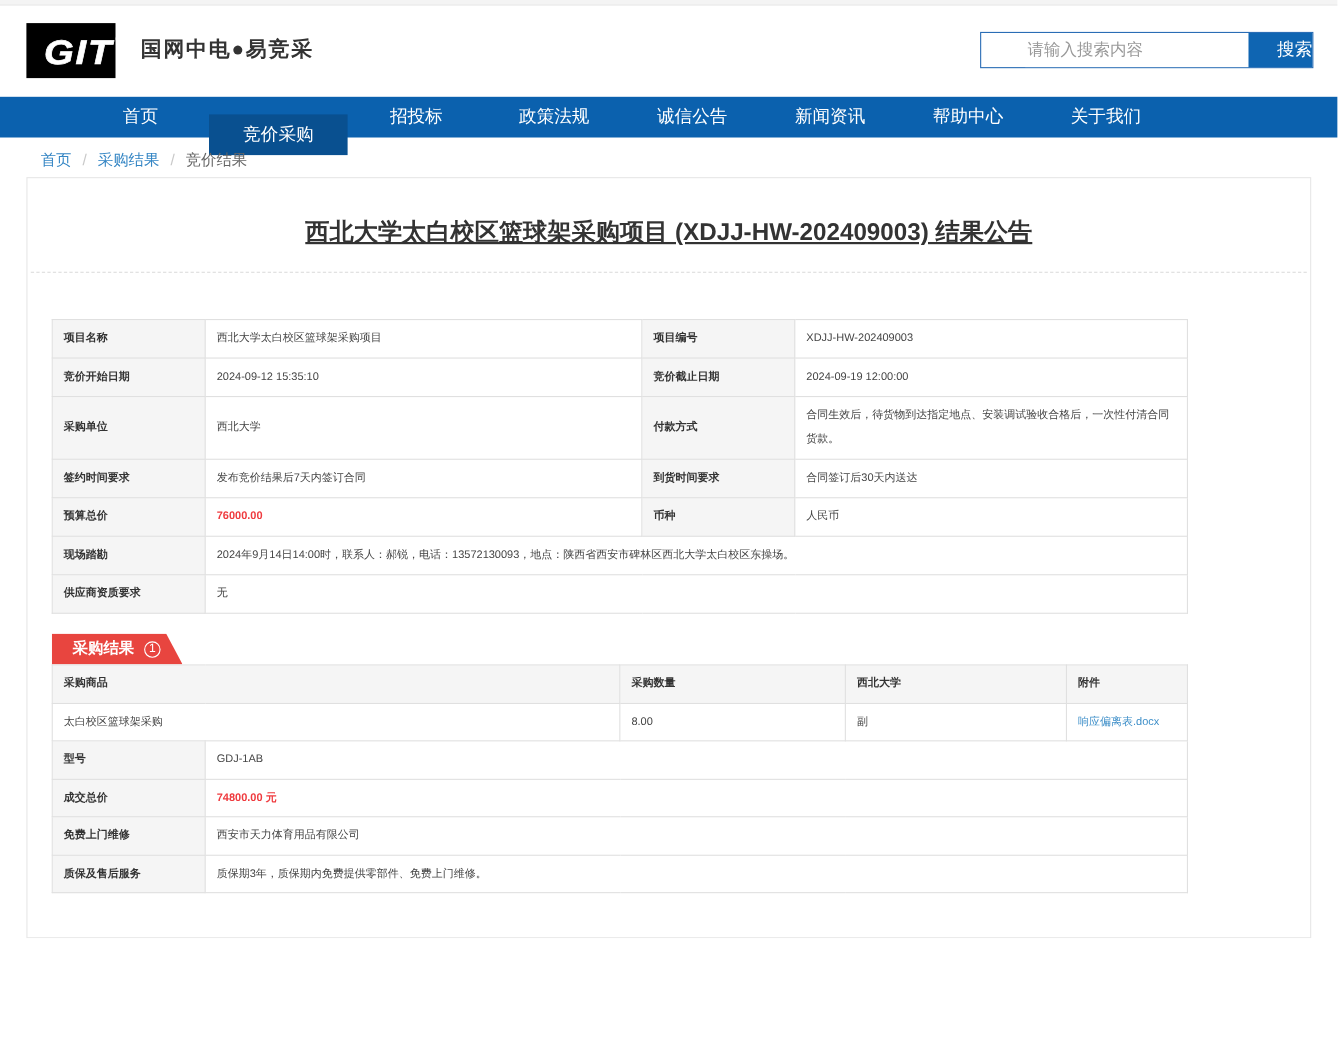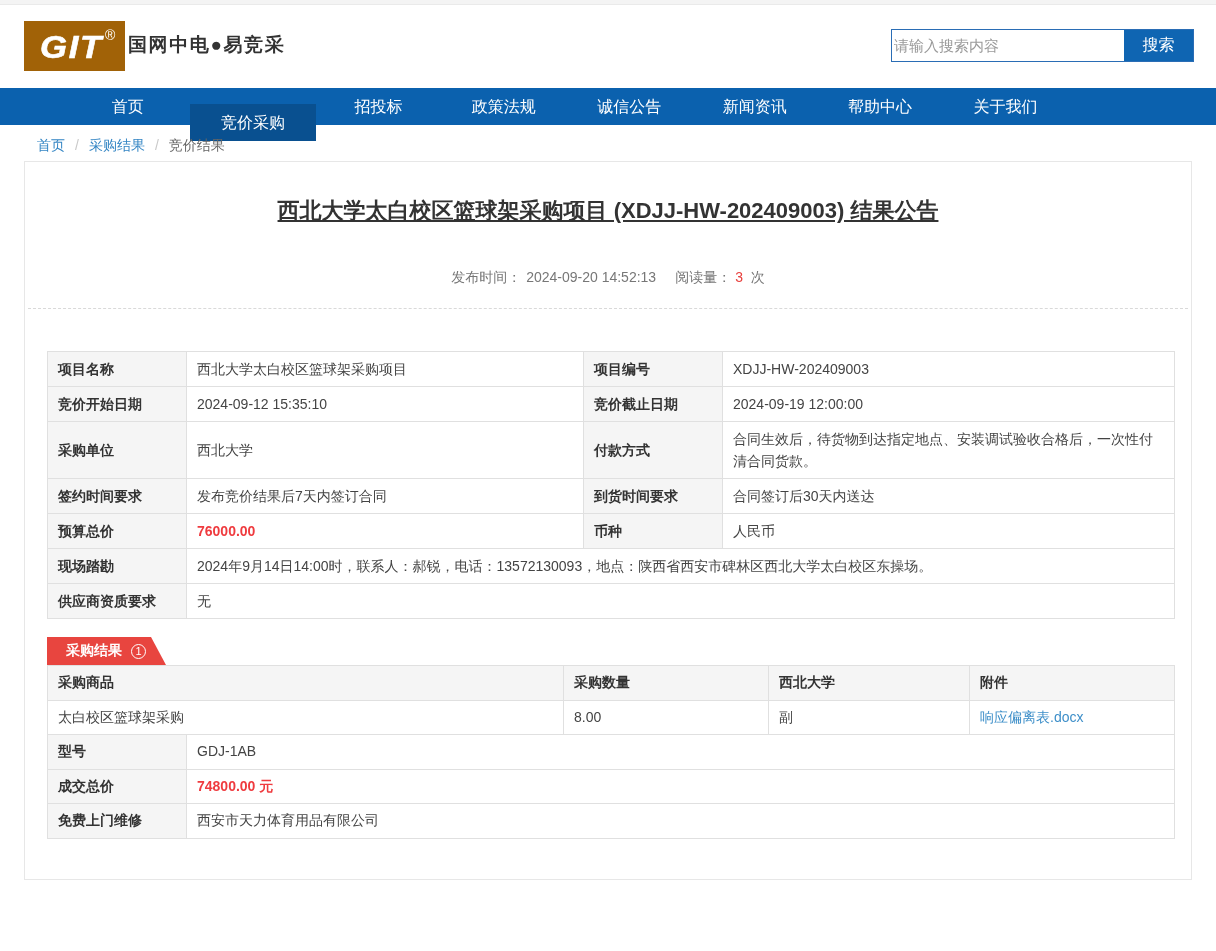--- a/index.html
+++ b/index.html
@@ -3,48 +3,48 @@
 <meta charset="utf-8">
 <style>
 * { margin:0; padding:0; box-sizing:border-box; }
 html,body { background:#fff; font-family:"Liberation Sans", sans-serif; }
 body { width:1216px; }
 
 .topbar { height:5px; background:#f4f4f4; border-bottom:1px solid #eaeaea; }
 
 .header { height:83px; position:relative; }
 .header-inner { width:1168px; margin:0 auto; position:relative; height:100%; }
-.logo-box { position:absolute; left:0px; top:16px; width:101px; height:50px; background:#a16207; color:#fff; }
+.logo-box { position:absolute; left:0px; top:16px; width:81px; height:50px; background:#000000; color:#fff; }
 .logo-git { position:absolute; left:16px; top:9px; font-style:italic; font-weight:bold; font-size:31px; letter-spacing:1.5px; -webkit-text-stroke:0.6px #fff; transform:scaleX(1.12); transform-origin:0 50%; }
 .logo-reg { position:absolute; left:81px; top:6px; font-size:14px; font-weight:normal; font-style:normal; }
 .brand { position:absolute; left:104px; top:27px; font-size:19px; font-weight:bold; color:#333; letter-spacing:1.6px; }
-.search { position:absolute; right:-2px; top:24px; width:303px; height:33px; border:1px solid #2a6db5; display:flex; }
+.search { position:absolute; right:-2px; top:24px; width:303px; height:33px; border:1px solid #2a6db5; display:flex;padding-left:40px; }
 .search input { flex:1; border:none; outline:none; font-size:15px; padding:0 2px; color:#333; font-family:inherit; }
 .search input::placeholder { color:#9a9a9a; }
-.search button { width:69px; background:#0f65b2; color:#fff; border:none; font-size:16px; font-family:inherit; cursor:pointer; }
+.search button { width:69px; background:#0f65b2; color:#fff; border:none; font-size:16px; font-family:inherit; cursor:pointer;text-align:right; }
 
 .nav { height:37px; background:#0b61ae; }
 .nav-inner { width:1168px; margin:0 auto; padding-left:41px; display:flex; }
 .nav-item { width:125.4px; line-height:37px; text-align:center; color:#fff; font-size:16px; cursor:pointer; }
 .nav-item.active { background:#095090;margin-top:16px; }
 
 .breadcrumb { width:1168px; margin:0 auto; padding:12px 0 6px 13px; font-size:14px; color:#666; }
 .breadcrumb a { color:#3385c4; text-decoration:none; cursor:pointer; }
 .breadcrumb .sep { color:#c9c9c9; margin:0 10px; }
 
 .panel { width:1168px; margin:0 auto; border:1px solid #e7e7e7; background:#fff; padding-bottom:40px; }
 .notice-title { margin-top:34px; text-align:center; font-size:22px; font-weight:bold; color:#333;text-decoration:underline; }
 .notice-meta { margin-top:43px; text-align:center; font-size:14px; color:#777; }
 .notice-meta .gap { display:inline-block; width:19px; }
 .notice-meta .red { color:#e8403d; margin:0 4px; }
 [data-name="publish-time-label"] { margin-right:5px; }
 .dashed { border:none; border-top:1px dashed #d9d9d9; margin:21px 3px 0 3px; }
 
 .tbl-wrap { margin:0 22px; }
-table { border-collapse:collapse; width:1128px; table-layout:fixed; font-size:14px; color:#333; }
+table { border-collapse:collapse; width:1033px; table-layout:fixed; font-size:10px; color:#333; }
 td, th { border:1px solid #e0e0e0; padding:6px 10px; vertical-align:middle; text-align:left; line-height:22px; }
 td.lbl, th { background:#f5f5f5; font-weight:bold; color:#333; }
 td.val { color:#444; }
 td.val.red-strong, td.red-strong { color:#ef3b3f; font-weight:bold; }
 table.t1 { margin-top:42px; }
 a.attach { color:#3e8fc9; text-decoration:none; cursor:pointer; }
 
 .badge { margin-top:18px; position:relative; height:28px; }
 .badge-shape { position:absolute; left:0; top:0; width:119px; height:28px; background:#e8453f; clip-path:polygon(0 0, 104px 0, 119px 28px, 0 28px); color:#fff; display:flex; align-items:center; padding-left:19px; }
 .badge-label { font-size:14px; font-weight:bold; }
@@ -81,23 +81,20 @@
       <div class="nav-item" data-name="nav-item-6">新闻资讯</div>
       <div class="nav-item" data-name="nav-item-7">帮助中心</div>
       <div class="nav-item" data-name="nav-item-8">关于我们</div>
     </div>
 </div>
 
 <div class="breadcrumb" data-name="breadcrumb" id="breadcrumb"><a data-name="breadcrumb-item-1">首页</a><span class="sep" data-name="breadcrumb-separator">/</span><a data-name="breadcrumb-item-2">采购结果</a><span class="sep" data-name="breadcrumb-separator">/</span><span data-name="breadcrumb-item-3">竞价结果</span></div>
 
 <div class="panel" data-name="notice-panel">
   <div class="notice-title" data-name="notice-title">西北大学太白校区篮球架采购项目 (XDJJ-HW-202409003) 结果公告</div>
-  <div class="notice-meta" data-name="notice-meta">
-    <span data-name="publish-time-label">发布时间：</span><span data-name="publish-time-value">2024-09-20 14:52:13</span><span class="gap"></span><span data-name="views-label">阅读量：</span><span class="red" data-name="views-count">3</span> <span data-name="views-unit">次</span>
-  </div>
   <hr class="dashed" data-name="dashed-divider">
 
   <div class="tbl-wrap">
     <table class="t1" data-name="project-info-table">
       <colgroup>
           <col style="width:139px">
           <col style="width:397px">
           <col style="width:139px">
           <col>
         </colgroup>
@@ -176,16 +173,20 @@
             <td class="val" colspan="4" data-name="detail-value">GDJ-1AB</td>
           </tr>
           <tr data-name="result-detail-row">
             <td class="lbl" data-name="detail-label">成交总价</td>
             <td class="val red-strong" colspan="4" data-name="detail-value">74800.00 元</td>
           </tr>
           <tr data-name="result-detail-row">
             <td class="lbl" data-name="detail-label">免费上门维修</td>
             <td class="val" colspan="4" data-name="detail-value">西安市天力体育用品有限公司</td>
           </tr>
+          <tr data-name="result-detail-row">
+            <td class="lbl" data-name="detail-label">质保及售后服务</td>
+            <td class="val" colspan="4" data-name="detail-value">质保期3年，质保期内免费提供零部件、免费上门维修。</td>
+          </tr>
         </tbody>
     </table>
   </div>
 </div>
 
 </body></html>

